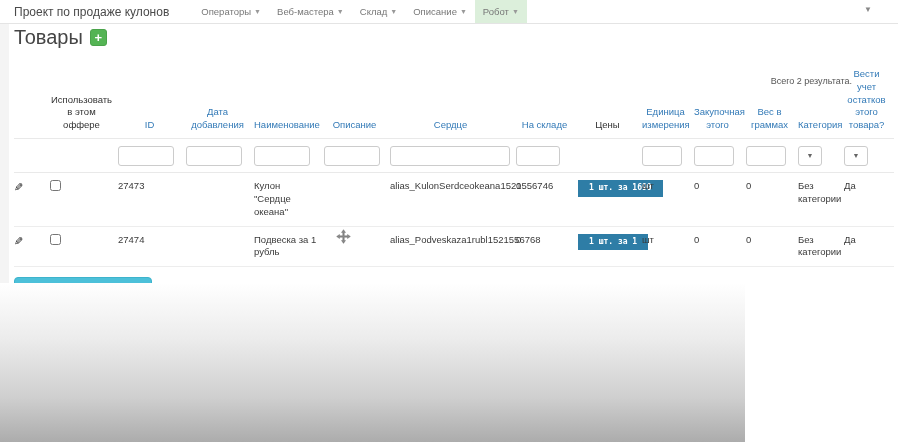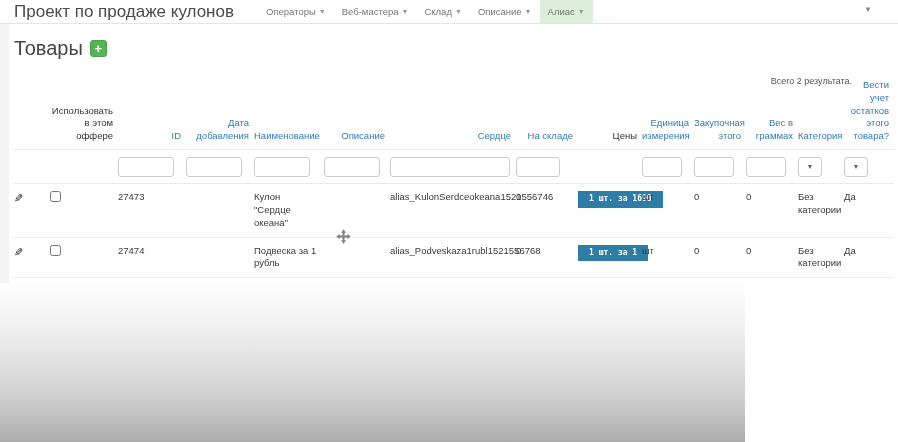--- a/index.html
+++ b/index.html
@@ -3,42 +3,42 @@
 <meta charset="utf-8">
 <style>
   * { margin:0; padding:0; box-sizing:border-box; }
   html,body { background:#fff; }
   body { font-family:"Liberation Sans", sans-serif; color:#3a3a3a; }
   .screen { position:relative; width:898px; height:442px; overflow:hidden; background:#fff; }
 
   
   .navbar { position:relative; height:24px; display:flex; align-items:center;
             border-bottom:1px solid #e4e4e4; padding-left:14px; background:#fff; }
-  .brand { font-size:17px; color:#4a4a4a; margin-right:24px; white-space:nowrap; cursor:pointer; }
+  .brand { font-size:12px; color:#4a4a4a; margin-right:24px; white-space:nowrap; cursor:pointer; }
   .nav { display:flex; align-items:center; height:100%; }
   .nav-item { display:flex; align-items:center; height:100%; padding:0 8px; font-size:9.5px;
               color:#777; text-decoration:none; white-space:nowrap; cursor:pointer; }
   .nav-item.active { background:#dcefdb; }
   .caret { font-size:7px; color:#999; margin-left:3px; line-height:1; }
   .nav-right-caret { position:absolute; right:26px; top:5px; font-size:8px; color:#888; cursor:pointer; }
 
   .left-strip { position:absolute; left:0; top:24px; width:9px; height:260px; background:#f4f4f4; }
 
   
   .content { padding-left:14px; }
-  .page-head { margin-top:11px; height:26px; display:flex; align-items:center; }
+  .page-head { height:26px; display:flex; align-items:center; }
   .page-title { font-size:20px; font-weight:400; color:#454545; }
   .add-btn { width:17px; height:17px; margin-left:7px; background:#54b454; border:1px solid #4aa34a;
              border-radius:3px; color:#fff; font-size:13px; line-height:13px; font-weight:700;
              cursor:pointer; display:inline-flex; align-items:center; justify-content:center; }
   .results { position:absolute; top:76px; right:46px; font-size:9px; color:#555; }
 
   
   table { table-layout:fixed; width:880px; border-collapse:collapse; margin-top:16px; }
-  th { font-size:9.5px; font-weight:400; color:#337ab7; text-align:right; vertical-align:bottom;
+  th { font-size:9.5px; font-weight:400; color:#337ab7; text-align:center; vertical-align:bottom;
        padding:2px 5px 6px 0; line-height:1.35; cursor:pointer; }
   th.plain { color:#333; cursor:default; }
   .filter-row td { border-top:1px solid #e9e9e9; border-bottom:1px solid #e9e9e9; padding:6px 5px 6px 0; }
   .filter-input { height:20px; border:1px solid #ccc; border-radius:3px; width:56px; padding:0 3px;
                   font-size:9px; font-family:"Liberation Sans",sans-serif; }
   .filter-input.wide { width:120px; }
   .filter-input.narrow { width:44px; }
   .filter-input.tiny { width:40px; }
   .select-box { width:24px; height:20px; border:1px solid #ccc; border-radius:3px; background:#fff;
                 display:flex; align-items:center; justify-content:center; font-size:7px; color:#666; cursor:pointer; }
@@ -75,21 +75,21 @@
       </a>
       <a class="nav-item">
         <span>Склад</span>
         <span class="caret">▼</span>
       </a>
       <a class="nav-item">
         <span>Описание</span>
         <span class="caret">▼</span>
       </a>
       <a class="nav-item active">
-        <span>Алиас</span>
+        <span>Робот</span>
         <span class="caret">▼</span>
       </a>
     </nav>
     <div class="nav-right-caret">▼</div>
   </header>
 
   <div class="left-strip"></div>
 
   <main class="content">
     <div class="page-head">

